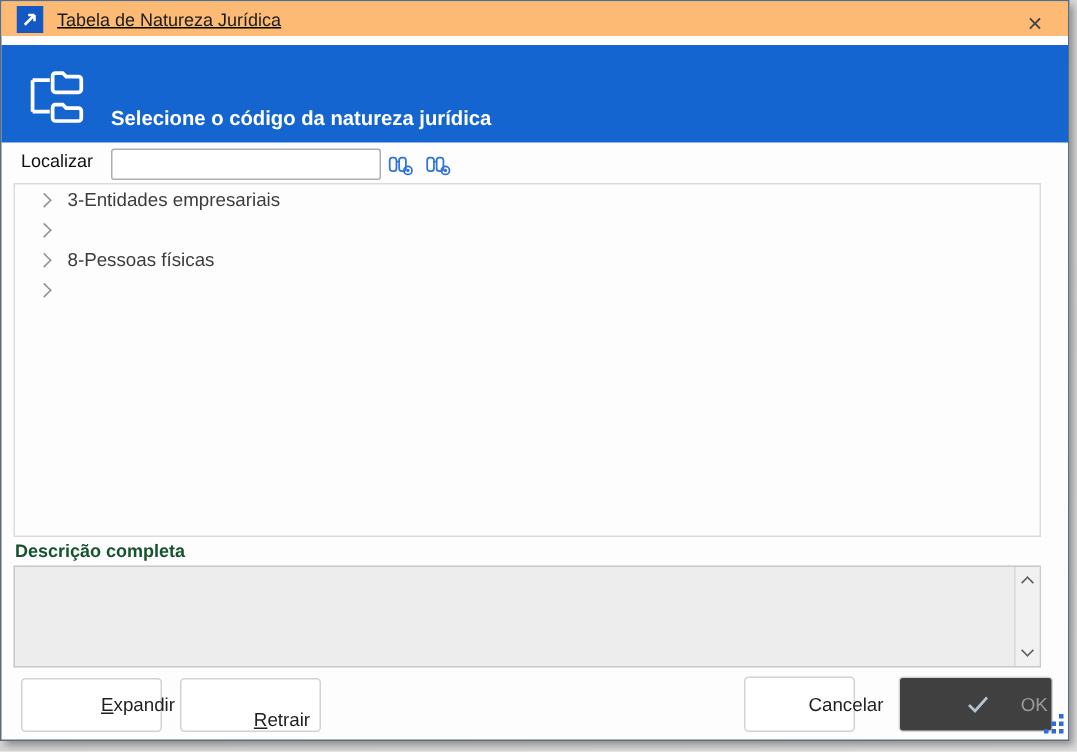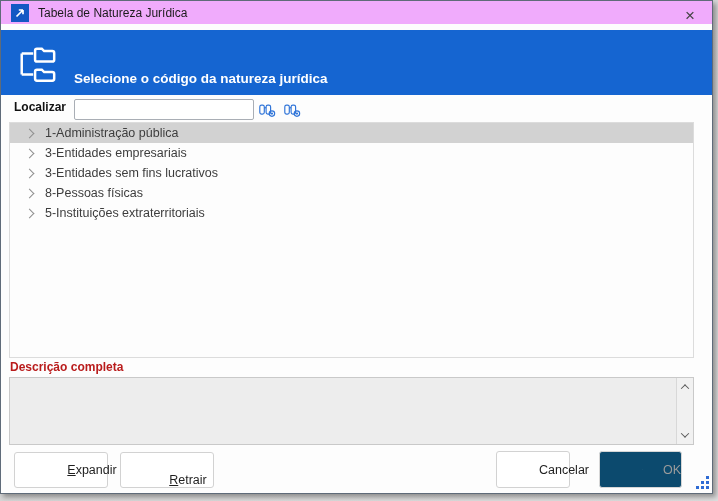--- a/index.html
+++ b/index.html
@@ -8,57 +8,57 @@
 
   .stage { position:relative; width:718px; height:501px;
            background:linear-gradient(135deg,#cfcfcf 0%,#dedede 100%); }
 
   .window { position:absolute; left:0; top:0; width:713px; height:494px;
             background:#fdfdfd; border:1px solid #5f6b79;
             box-shadow:3px 3px 5px rgba(0,0,0,.35); }
 
   
   .titlebar { position:absolute; left:0; top:0; right:0; height:23px;
-              background:#f0abfc; display:flex; align-items:center; }
+              background:#fdba74; display:flex; align-items:center;text-decoration:underline; }
   .app-icon { width:18px; height:18px; margin:0 9px 0 10px; flex:0 0 auto; }
   .title-text { font-size:12px; color:#1b1b1b; }
   .close-btn { position:absolute; right:0; top:0; width:44px; height:29px;
                display:flex; align-items:center; justify-content:center;
                font-size:17px; color:#444; cursor:pointer; }
 
   
   .header { position:absolute; left:0; top:29px; right:0; height:65px;
             background:#1565d1; display:flex; align-items:center; }
   .header-icon { margin:0 14px 0 13px; flex:0 0 auto; }
   .header-title { color:#fff; font-weight:bold; font-size:13.5px;margin-top:32px; }
 
   
   .search-label { position:absolute; left:13px; top:99px; font-size:12px;
-                  font-weight:bold; color:#111; }
+                  font-weight:normal; color:#111; }
   .search-input { position:absolute; left:73px; top:98px; width:180px; height:21px;
                   border:1px solid #a9aeb5; border-radius:2px; background:#fff;
                   font-family:"Liberation Sans",sans-serif; font-size:12px; padding:0 4px; }
   .find-btn { position:absolute; top:100px; width:20px; height:18px; cursor:pointer;
               display:flex; align-items:center; justify-content:center; }
   .find-btn.first { left:256px; }
   .find-btn.second { left:281px; }
 
   
   .tree { position:absolute; left:8px; top:121px; width:685px; height:236px;
           background:#fdfdfd; border:1px solid #dcdcdc; overflow:hidden; }
   .tree-row { height:20px; display:flex; align-items:center; padding-left:12px;
               font-size:12.5px; color:#3d3d3d; cursor:default; }
   .tree-row.selected { background:#d2d2d2; }
   .chev { width:7px; height:7px; border-top:1.5px solid #8f8f8f;
           border-right:1.5px solid #8f8f8f; transform:rotate(45deg);
           margin:0 12px 0 4px; flex:0 0 auto; }
 
   
   .desc-label { position:absolute; left:9px; top:359px; font-size:12px;
-                font-weight:bold; color:#b91c1c; }
+                font-weight:bold; color:#14532d; }
   .desc-box { position:absolute; left:8px; top:376px; width:685px; height:68px;
               background:#ededed; border:1px solid #c9c9c9; }
   .desc-text { position:absolute; left:0; top:0; right:17px; bottom:0;
                font-size:12px; color:#333; padding:3px; }
   .vscroll { position:absolute; right:0; top:0; width:17px; bottom:0;
              background:#f1f1f1; border-left:1px solid #d8d8d8; }
   .scroll-arrow { position:absolute; left:0; width:16px; height:16px;
                   display:flex; align-items:center; justify-content:center; cursor:pointer; }
   .scroll-arrow.up { top:1px; } .scroll-arrow.down { bottom:1px; }
   .s-chev { width:6px; height:6px; border-top:1.4px solid #5a5a5a;
@@ -66,22 +66,22 @@
   .s-chev.up { transform:rotate(-45deg) translate(-1px,1px); }
   .s-chev.down { transform:rotate(135deg) translate(-1px,1px); }
 
   
   .btn { position:absolute; height:36px; background:#fff; border:1px solid #d2d2d2;
          border-radius:3px; display:flex; align-items:center; justify-content:center;
          font-size:12.5px; color:#1f1f1f; cursor:pointer; gap:20px;padding-left:42px; }
   .btn-expand { left:13px;  top:451px; width:94px; }
   .btn-retract{ left:119px; top:451px; width:94px;flex-direction:column; }
   .btn-cancel { left:495px; top:450px; width:74px;  height:37px; }
-  .btn-ok     { left:598px; top:450px; width:83px; height:37px;
-                background:#0c4a6e; border-color:#d6d6d6; color:#9b9b9b; cursor:default; }
+  .btn-ok     { left:598px; top:450px; width:103px; height:37px;
+                background:#404040; border-color:#d6d6d6; color:#9b9b9b; cursor:default; }
   .accel { text-decoration:underline; }
 
   
   .grip { position:absolute; right:3px; bottom:3px; width:14px; height:14px; cursor:nwse-resize; }
   .grip i { position:absolute; width:3px; height:3px; background:#2e6bd4; }
 </style>
 </head>
 <body>
 
 <div class="stage">
@@ -128,39 +128,33 @@
           <rect x="2" y="3" width="5" height="10" rx="2"></rect>
           <rect x="9" y="3" width="5" height="10" rx="2"></rect>
           <path d="M7 6 h2"></path>
           <circle cx="15.5" cy="12.5" r="3"></circle>
           <circle cx="15.5" cy="12.5" r="0.6" fill="#2f74d8"></circle>
         </g>
       </svg>
     </div>
 
     <div class="tree">
-      <div class="tree-row selected">
-        <span class="chev"></span>
-        <span>1-Administração pública</span>
-      </div>
       <div class="tree-row">
         <span class="chev"></span>
         <span>3-Entidades empresariais</span>
       </div>
       <div class="tree-row">
         <span class="chev"></span>
-        <span>3-Entidades sem fins lucrativos</span>
       </div>
       <div class="tree-row">
         <span class="chev"></span>
         <span>8-Pessoas físicas</span>
       </div>
       <div class="tree-row">
         <span class="chev"></span>
-        <span>5-Instituições extraterritoriais</span>
       </div>
     </div>
 
     <span class="desc-label">Descrição completa</span>
     <div class="desc-box">
       <div class="desc-text"></div>
       <div class="vscroll">
         <div class="scroll-arrow up">
           <span class="s-chev up"></span>
         </div>

